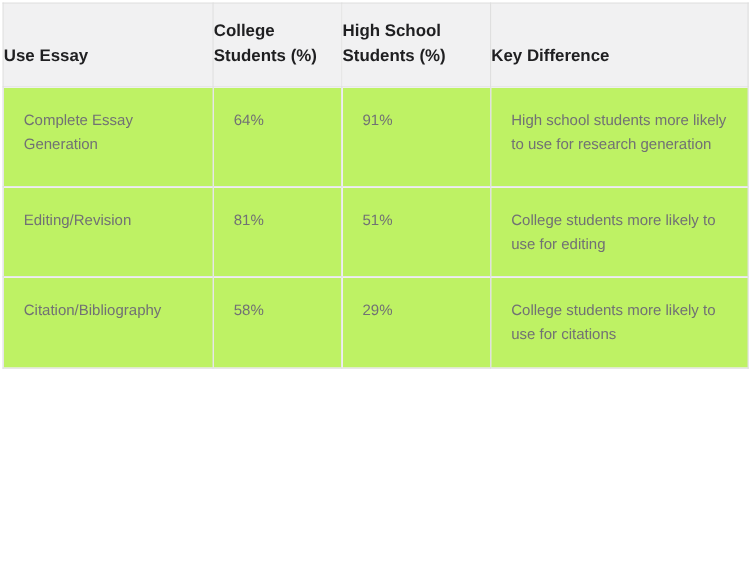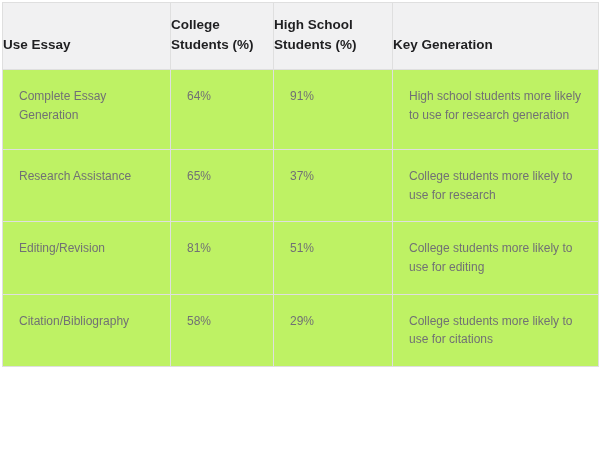--- a/index.html
+++ b/index.html
@@ -63,35 +63,29 @@
       <col class="c-usecase">
       <col class="c-college">
       <col class="c-hs">
       <col class="c-keydiff">
     </colgroup>
     <thead>
       <tr>
         <th>Use Essay</th>
         <th>College Students (%)</th>
         <th>High School Students (%)</th>
-        <th>Key Generation</th>
+        <th>Key Difference</th>
       </tr>
     </thead>
     <tbody>
       <tr class="tall">
         <td>Complete Essay Generation</td>
         <td>64%</td>
         <td>91%</td>
         <td>High school students more likely to use for research generation</td>
-      </tr>
-      <tr>
-        <td>Research Assistance</td>
-        <td>65%</td>
-        <td>37%</td>
-        <td>College students more likely to use for research</td>
       </tr>
       <tr>
         <td>Editing/Revision</td>
         <td>81%</td>
         <td>51%</td>
         <td>College students more likely to use for editing</td>
       </tr>
       <tr>
         <td>Citation/Bibliography</td>
         <td>58%</td>

